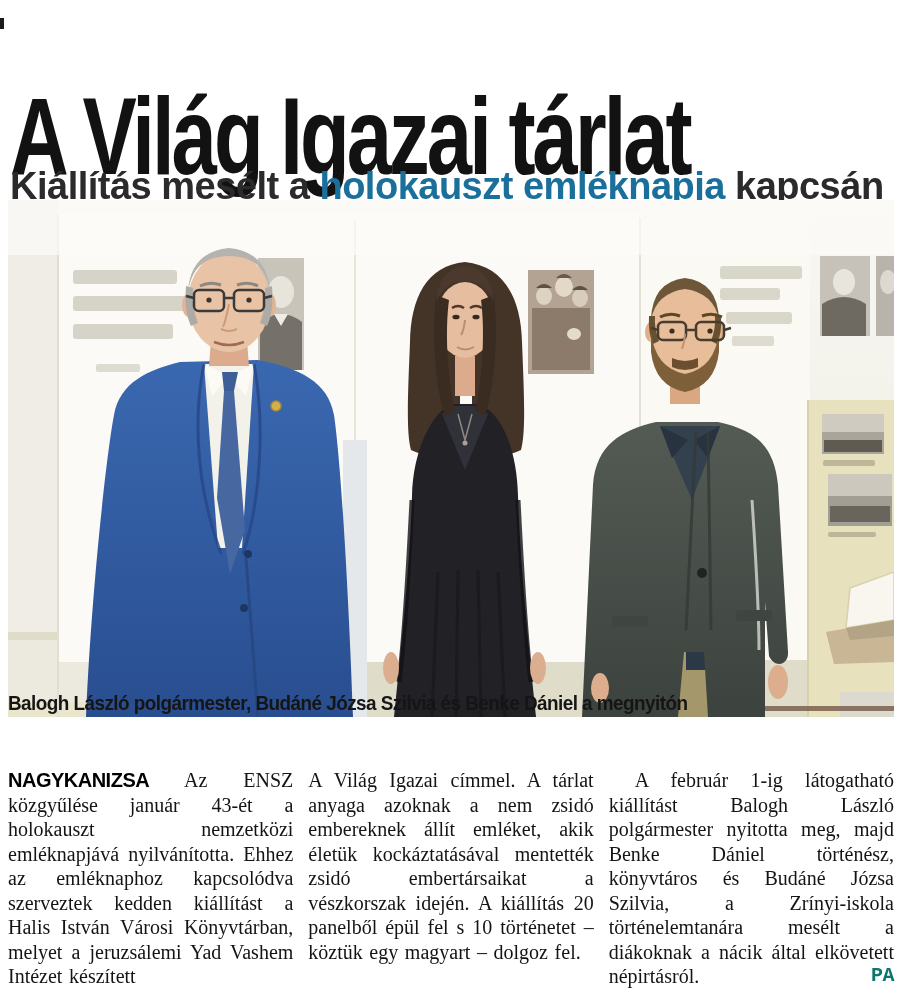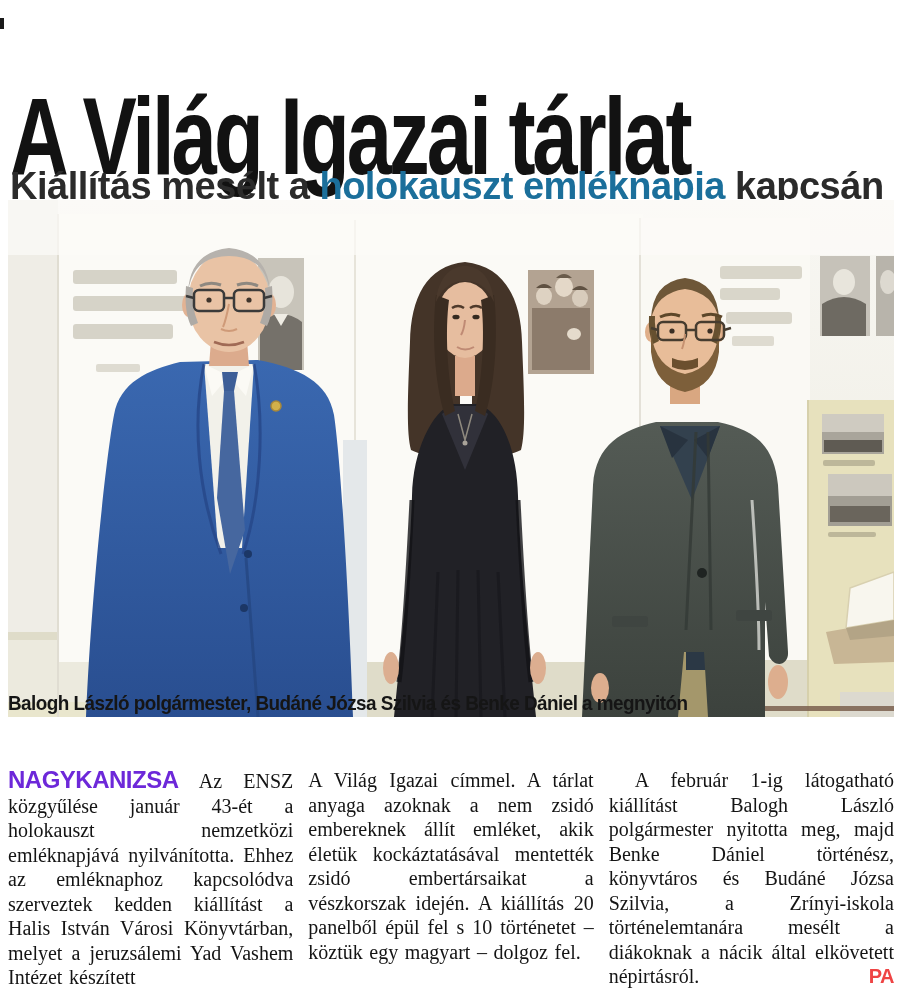--- a/index.html
+++ b/index.html
@@ -30,26 +30,26 @@
     font-size:19px;font-variant:small-caps;letter-spacing:0.6px;color:#2e2e2e;
   }
   .article{position:absolute;left:8px;top:768px;width:886px;display:flex;gap:15px;}
   .col{
     width:286px;font-family:"Liberation Serif",serif;font-size:20px;line-height:24.5px;
     text-align:justify;color:#141414;word-spacing:1.6px;
   }
   .col p{margin:0;}
   .col.col3 p{text-indent:26px;}
   .location{
-    font-family:"Liberation Sans",sans-serif;font-weight:bold;font-size:24px;
-    color:#6d28d9;letter-spacing:-0.5px;
+    font-family:"Liberation Sans",sans-serif;font-weight:bold;font-size:20px;
+    color:#000000;letter-spacing:-0.5px;
   }
   .sig{
-    float:right;font-family:Liberation Sans, sans-serif;font-weight:bold;
-    font-size:20px;color:#ef4444;letter-spacing:-0.5px;text-indent:0;
+    float:right;font-family:Liberation Mono, monospace;font-weight:bold;
+    font-size:20px;color:#0f766e;letter-spacing:-0.5px;text-indent:0;
   }
 </style>
 </head>
 <body>
 
 <div class="corner-mark"></div>
 
 <h1 class="headline">A Világ Igazai tárlat</h1>
 
 <h2 class="subheadline"><span>Kiállítás mesélt a </span><span class="hl">holokauszt emléknapja</span><span> kapcsán</span></h2>

